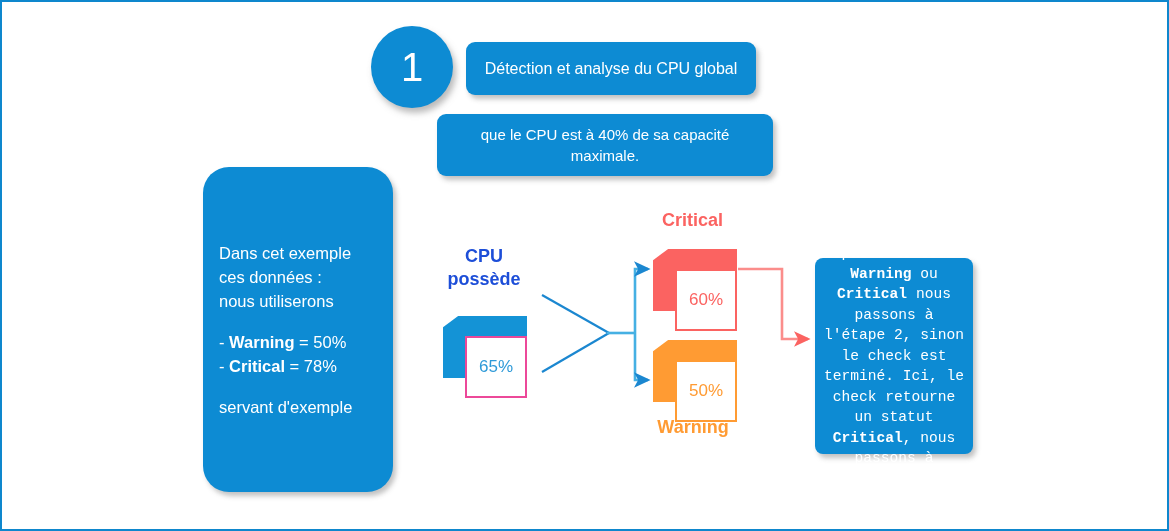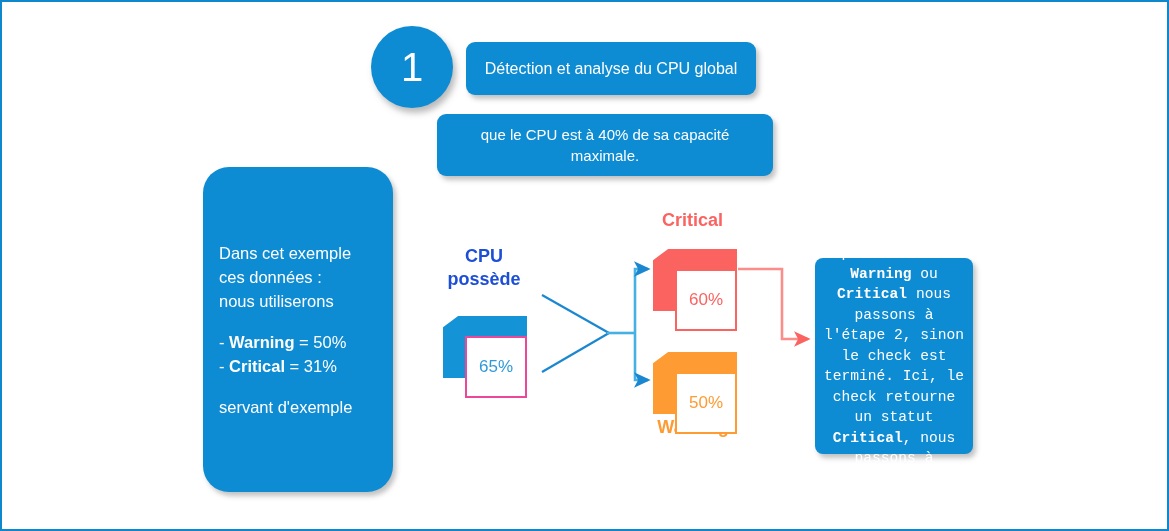--- a/index.html
+++ b/index.html
@@ -183,21 +183,21 @@
     </div>
   </div>
 
   <div class="panel data-panel">
     <div class="inner">
       <div>Dans cet exemple</div>
       <div>ces données :</div>
       <div>nous utiliserons</div>
       <span class="blank"></span>
       <div><span>- </span><b>Warning</b><span> = 50%</span></div>
-      <div><span>- </span><b>Critical</b><span> = 31%</span></div>
+      <div><span>- </span><b>Critical</b><span> = 78%</span></div>
       <span class="blank"></span>
       <div>servant d'exemple</div>
     </div>
   </div>
 
   <div class="label label-cpu">
     <div>CPU</div>
     <div>possède</div>
   </div>
 
@@ -210,21 +210,21 @@
 
   <div class="label label-crit">Critical</div>
   <div class="cube cube-red" style="left:651px; top:235px; width:86px; height:76px;">
     <div class="solid"></div>
     <div class="face">
       <span>60%</span>
     </div>
   </div>
 
   <div class="label label-warn">Warning</div>
-  <div class="cube cube-orange" style="left:651px; top:338px; width:86px; height:76px;">
+  <div class="cube cube-orange" style="left:651px; top:326px; width:86px; height:76px;">
     <div class="solid"></div>
     <div class="face">
       <span>50%</span>
     </div>
   </div>
 
   <div class="panel concl-panel">
     <div><span>Si le CPU dépasse le seuil </span><b>Warning</b><span> ou </span><b>Critical</b><span> nous passons à l'étape 2, sinon le check est terminé. Ici, le check retourne un statut </span><b>Critical</b><span>, nous passons à l'étape 2.</span></div>
   </div>
 

